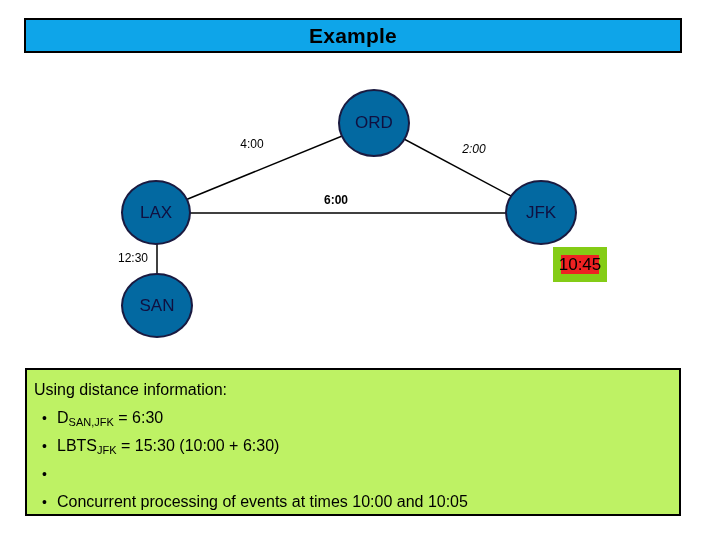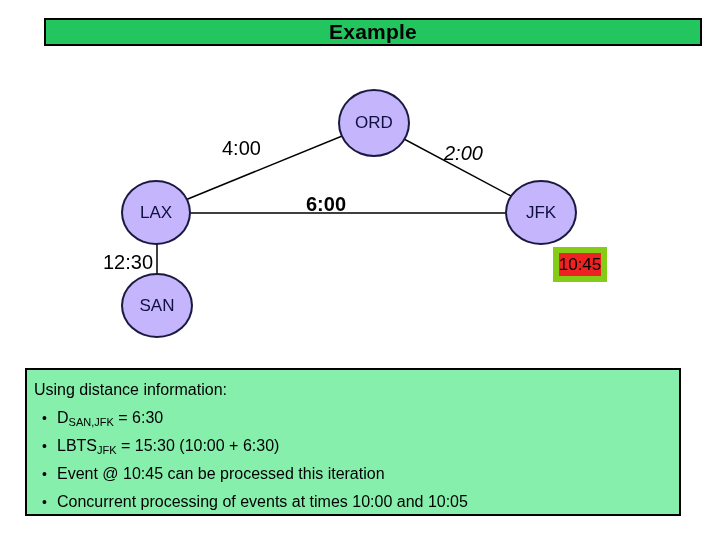--- a/index.html
+++ b/index.html
@@ -13,23 +13,23 @@
   }
   #slide {
     position: absolute;
     width: 720px; height: 540px;
     background: #ffffff;
   }
 
   
   .title-box {
     position: absolute;
-    left: 44px; top: 18px;
-    width: 658px; height: 28px;
-    background: #22c55e;
+    left: 24px; top: 18px;
+    width: 658px; height: 35px;
+    background: #0ea5e9;
     border: 2px solid #000000;
     display: flex;
     align-items: center;
     justify-content: center;
   }
   .title-box .title-text {
     font-size: 21px;
     font-weight: bold;
     color: #000000;
     letter-spacing: 0.2px;
@@ -38,64 +38,65 @@
   
   #edges-svg {
     position: absolute;
     left: 0; top: 0;
     width: 720px; height: 540px;
   }
   #edges-svg line { stroke: #000000; stroke-width: 1.5; }
 
   .node {
     position: absolute;
-    background: #c4b5fd;
+    background: #0369a1;
     border: 2px solid #1a1a40;
     border-radius: 50%;
     display: flex;
     align-items: center;
     justify-content: center;
     font-size: 17px;
     color: #101040;
   }
   .node-ord { left: 338px; top: 89px;  width: 72px; height: 68px; }
   .node-lax { left: 121px; top: 180px; width: 70px; height: 65px; align-items: center; }
   .node-jfk { left: 505px; top: 180px; width: 72px; height: 65px; }
   .node-san { left: 121px; top: 273px; width: 72px; height: 65px; justify-content: center; }
 
   .edge-label {
     position: absolute;
     width: 60px;
-    font-size: 20px;
+    text-align: center;
+    font-size: 12px;
     color: #000000;
   }
   .label-lax-ord { left: 222px; top: 137px; }
   .label-ord-jfk { left: 444px; top: 142px; font-style: italic; }
   .label-lax-jfk { left: 306px; top: 193px; font-weight: bold; }
   .label-lax-san { left: 103px; top: 251px; }
 
   .timestamp {
     position: absolute;
     background: #ee2222;
-    border: 6px solid #84cc16;
+    border: 8px solid #84cc16;
     display: flex;
     align-items: center;
     justify-content: center;
     font-size: 17px;
     color: #000000;
   }
   .ts-jfk { left: 553px; top: 247px; width: 54px; height: 35px; }
   .ts-san { left: 198px; top: 300px; width: 55px; height: 36px; }
 
   
   .notes-box {
     position: absolute;
     left: 25px; top: 368px;
     width: 656px; height: 148px;
-    background: #86efac;
+    background: #bef264;
     border: 2px solid #000000;
     padding: 6px 10px 0 7px;
     font-size: 16px;
     color: #000000;
   }
   .notes-heading {
     line-height: 27px;
     margin-bottom: 1px;
   }
   .bullet-row {
@@ -162,21 +163,20 @@
       <span class="bullet-text"><span>D</span><sub>SAN,JFK</sub><span> = 6:30</span></span>
     </div>
 
     <div class="bullet-row">
       <span class="bullet-marker">•</span>
       <span class="bullet-text"><span>LBTS</span><sub>JFK</sub><span> = 15:30 (10:00 + 6:30)</span></span>
     </div>
 
     <div class="bullet-row">
       <span class="bullet-marker">•</span>
-      <span class="bullet-text"><span>Event @ 10:45 can be processed this iteration</span><sub></sub><span></span></span>
     </div>
 
     <div class="bullet-row">
       <span class="bullet-marker">•</span>
       <span class="bullet-text"><span>Concurrent processing of events at times 10:00 and 10:05</span><sub></sub><span></span></span>
     </div>
   </div>
 
 </div>
 

